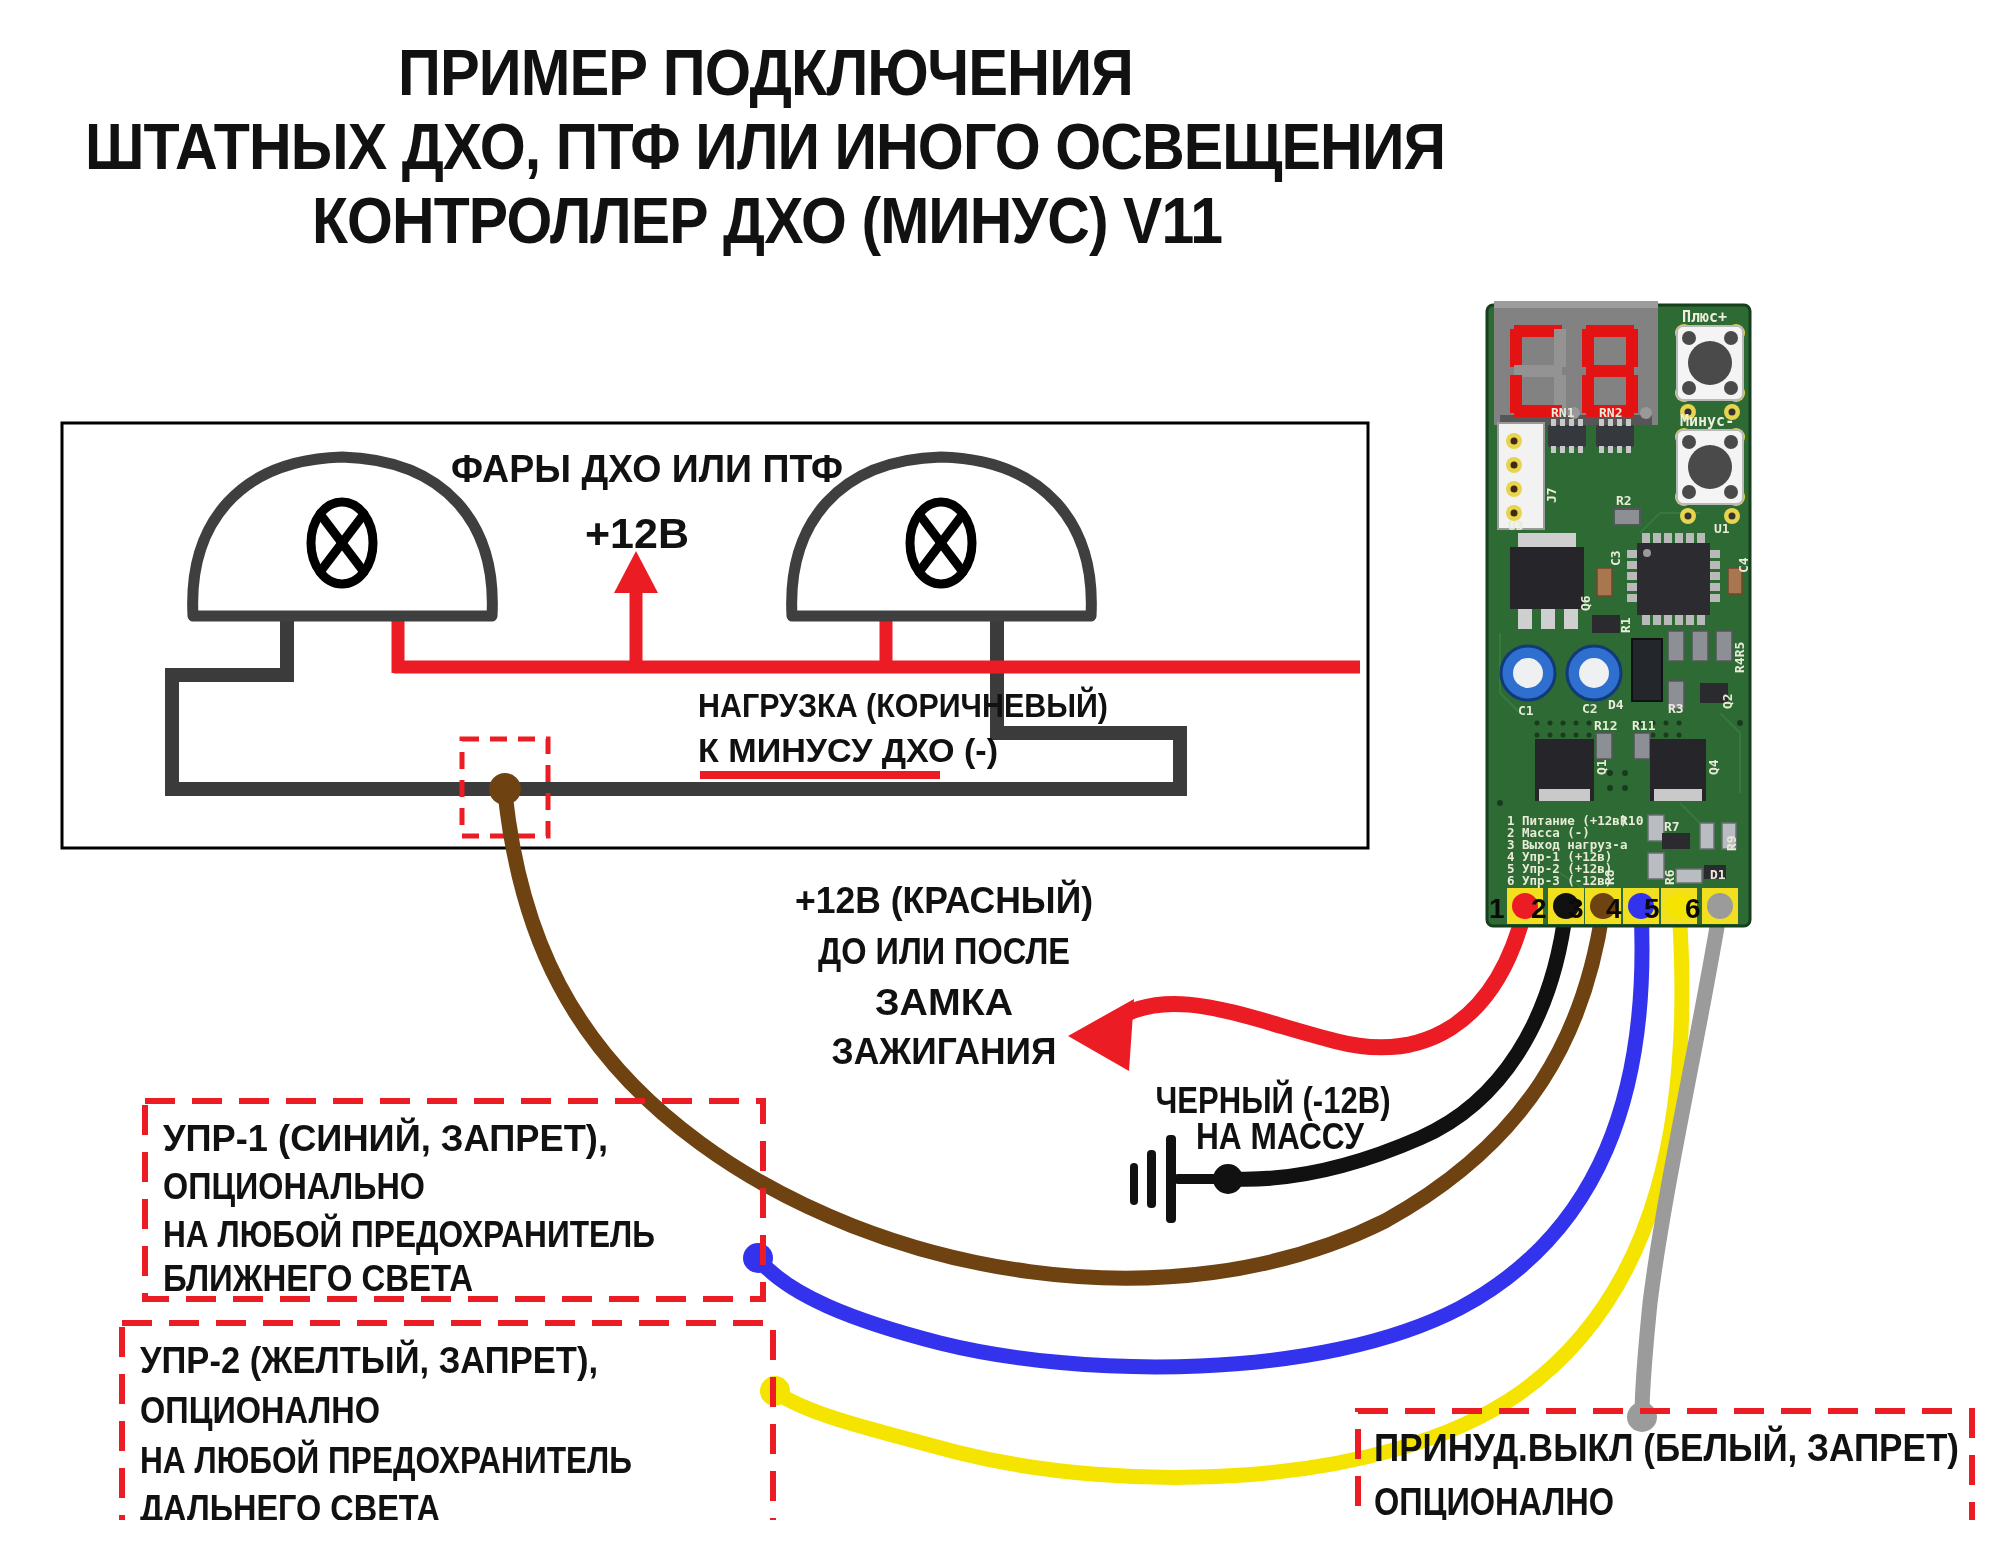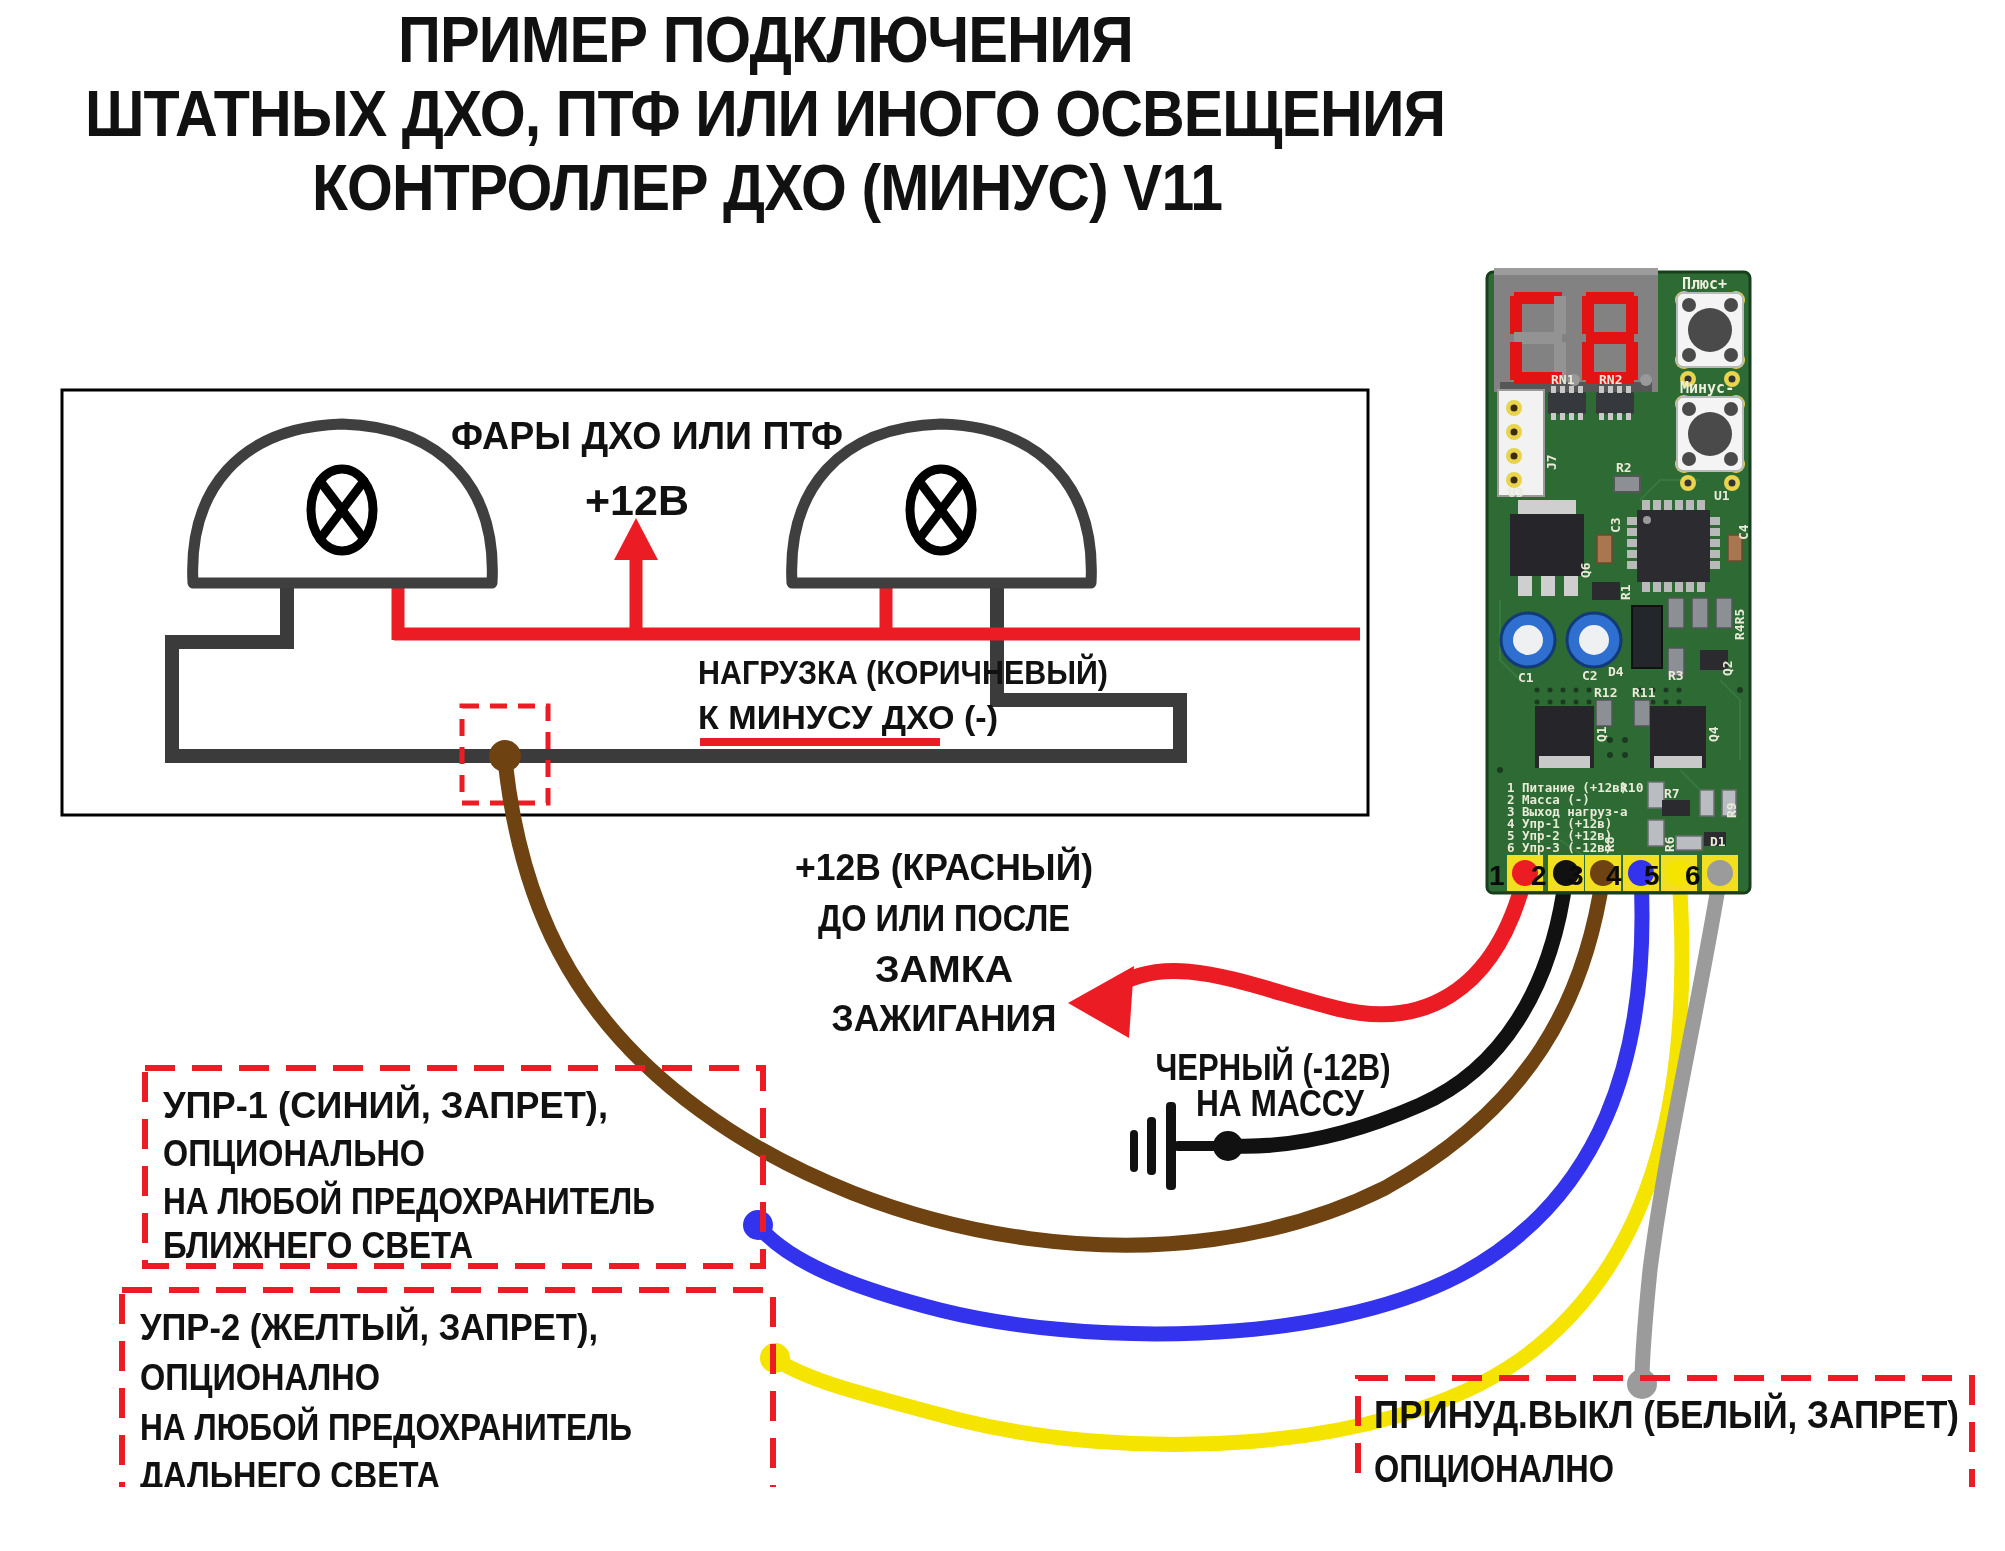--- a/index.html
+++ b/index.html
@@ -1,16 +1,16 @@
 <!DOCTYPE html>
 <html><head>
 <meta charset="utf-8">
 <style>
   html,body{margin:0;padding:0;background:#ffffff;}
-  .stage{width:2005px;height:1487px;position:relative;background:#fff;}
+  .stage{width:2005px;height:1487px;position:relative;background:#fff;margin-top:33px;}
   svg{display:block;}
   text{fill:#111;}
   .t-title{font:900 64px "Liberation Sans",sans-serif;letter-spacing:-1px;}
   .t-hdr{font:800 38px "Liberation Sans",sans-serif;}
   .t-lbl{font:800 33px "Liberation Sans",sans-serif;}
   .t-v12{font:900 42px "Liberation Sans",sans-serif;}
   .t-note{font:800 36px "Liberation Sans",sans-serif;}
   .t-box{font:700 37px "Liberation Sans",sans-serif;}
   .t-box2{font:700 38px "Liberation Sans",sans-serif;}
   .t-silk{font:700 13px "DejaVu Sans Mono",monospace;fill:#e9ead8;}

